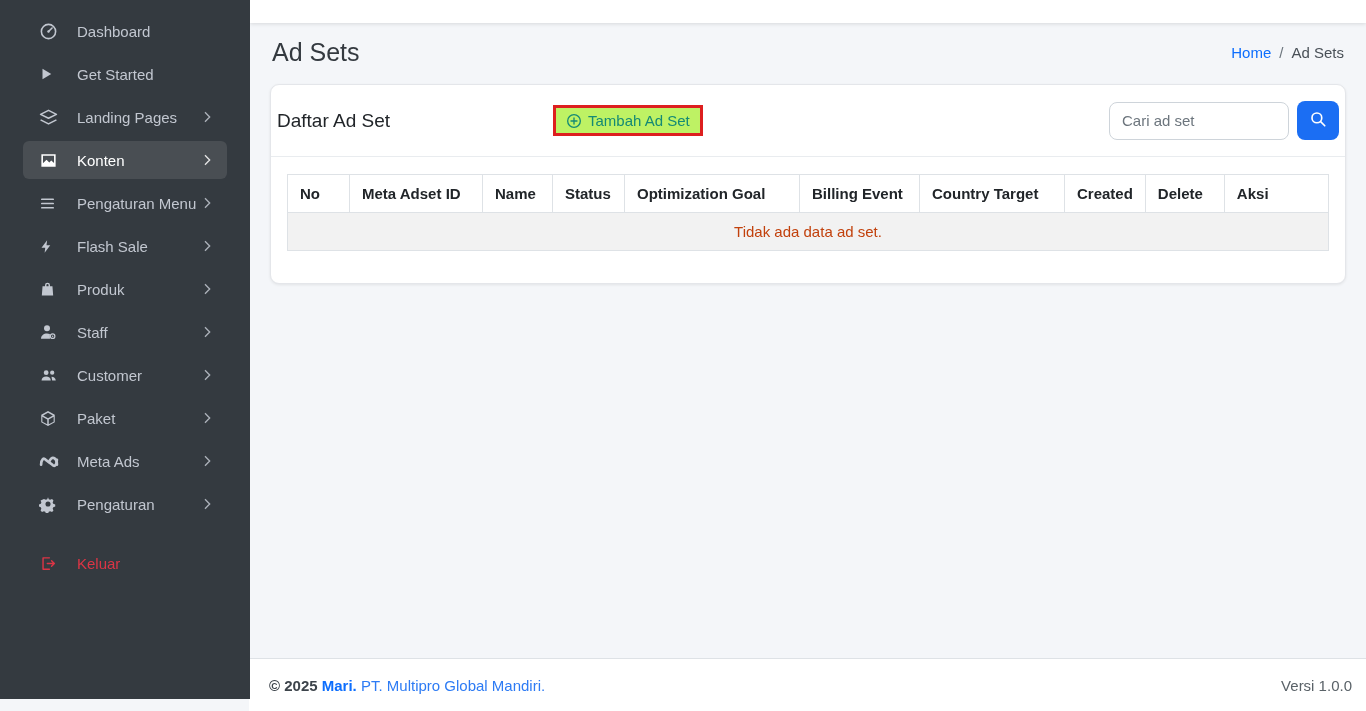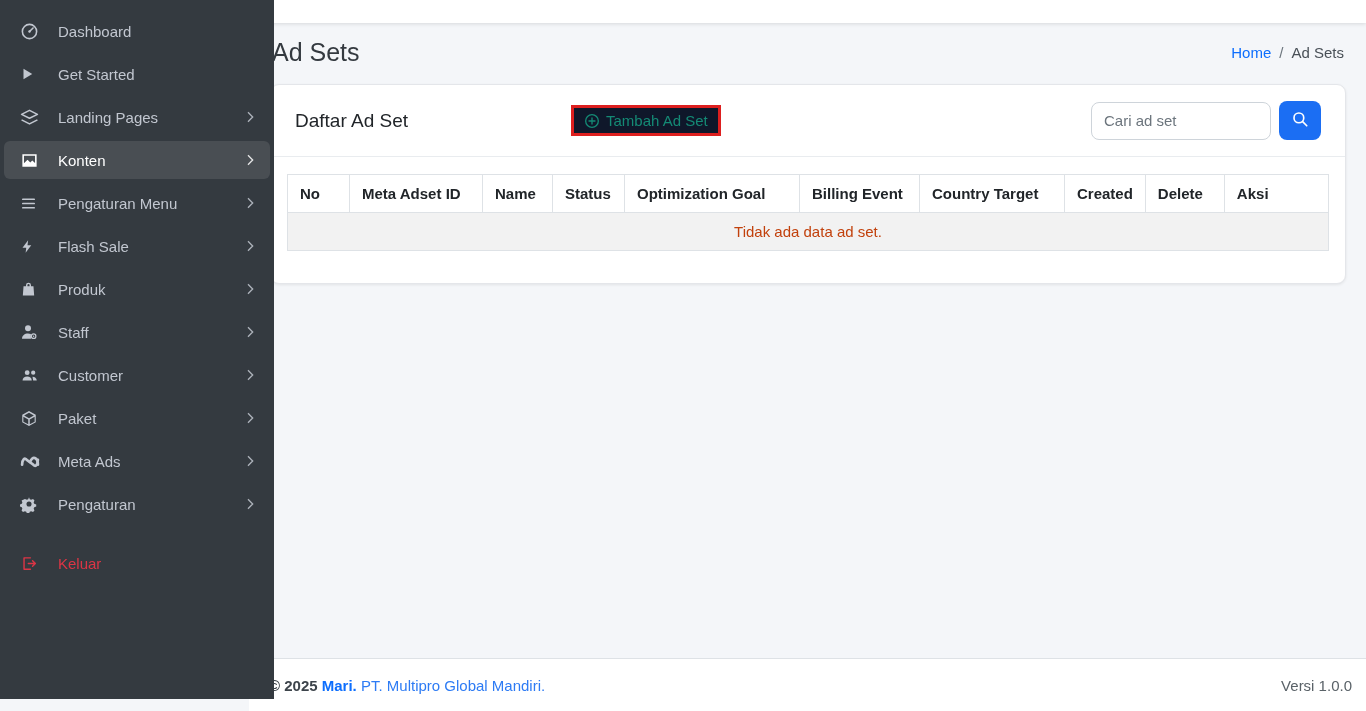--- a/index.html
+++ b/index.html
@@ -6,23 +6,23 @@
   html, body { width: 1366px; height: 711px; overflow: hidden; }
   body {
     font-family: "Liberation Sans", sans-serif;
     background: #f4f6f9;
     color: #212529;
   }
 
   
   .sidebar {
     position: fixed; left: 0; top: 0; bottom: 12px;
-    width: 274px;
+    width: 250px;
     background: #343a40;
-    padding: 12px 4px;
+    padding: 12px 23px;
     z-index: 10;
   }
   .nav-item {
     display: flex; align-items: center;
     height: 38px;
     margin-bottom: 5px;
     padding: 0 12px 0 16px;
     border-radius: 6px;
     color: #c2c7d0;
     font-size: 15px;
@@ -72,31 +72,31 @@
   
   .card {
     background: #ffffff;
     border: 1px solid #e4e6ea;
     border-radius: 9px;
     box-shadow: 0 1px 3px rgba(0,0,0,.08);
     width: 100%;
   }
   .card-header {
     display: flex; align-items: center;
-    padding: 16px 24px;
+    padding: 16px 6px;
     border-bottom: 1px solid #e9ecef;
     min-height: 70px;
   }
   .card-title { font-size: 19px; color: #212529; font-weight: 400; }
 
   .add-wrap { margin-left: 163px; }
   .annotation-box {
     border: 3px solid #dd1f1f;
     padding: 4px 10px;
-    background: #0f172a;
+    background: #bef264;
   }
   .add-btn {
     display: flex; align-items: center; gap: 6px;
     background: none; border: none; cursor: pointer;
     color: #148a75;
     font-size: 15px;
     font-family: "Liberation Sans", sans-serif;
   }
   .add-btn svg { display: block; }
 

